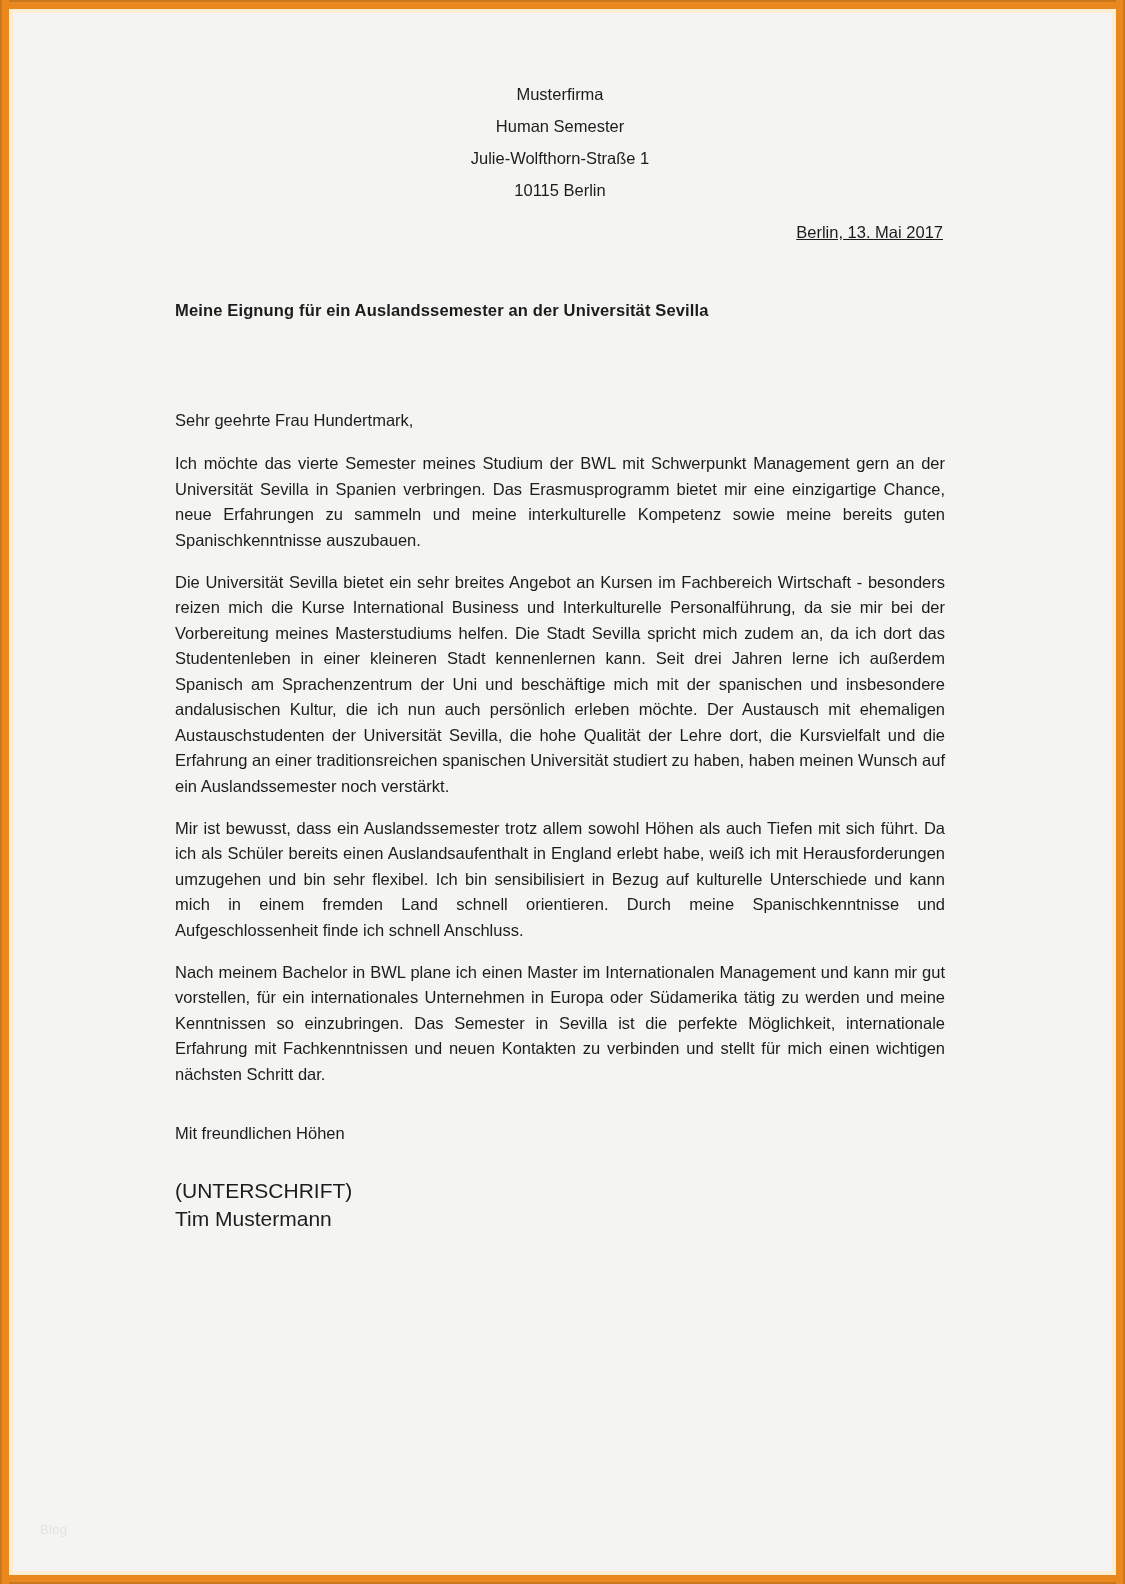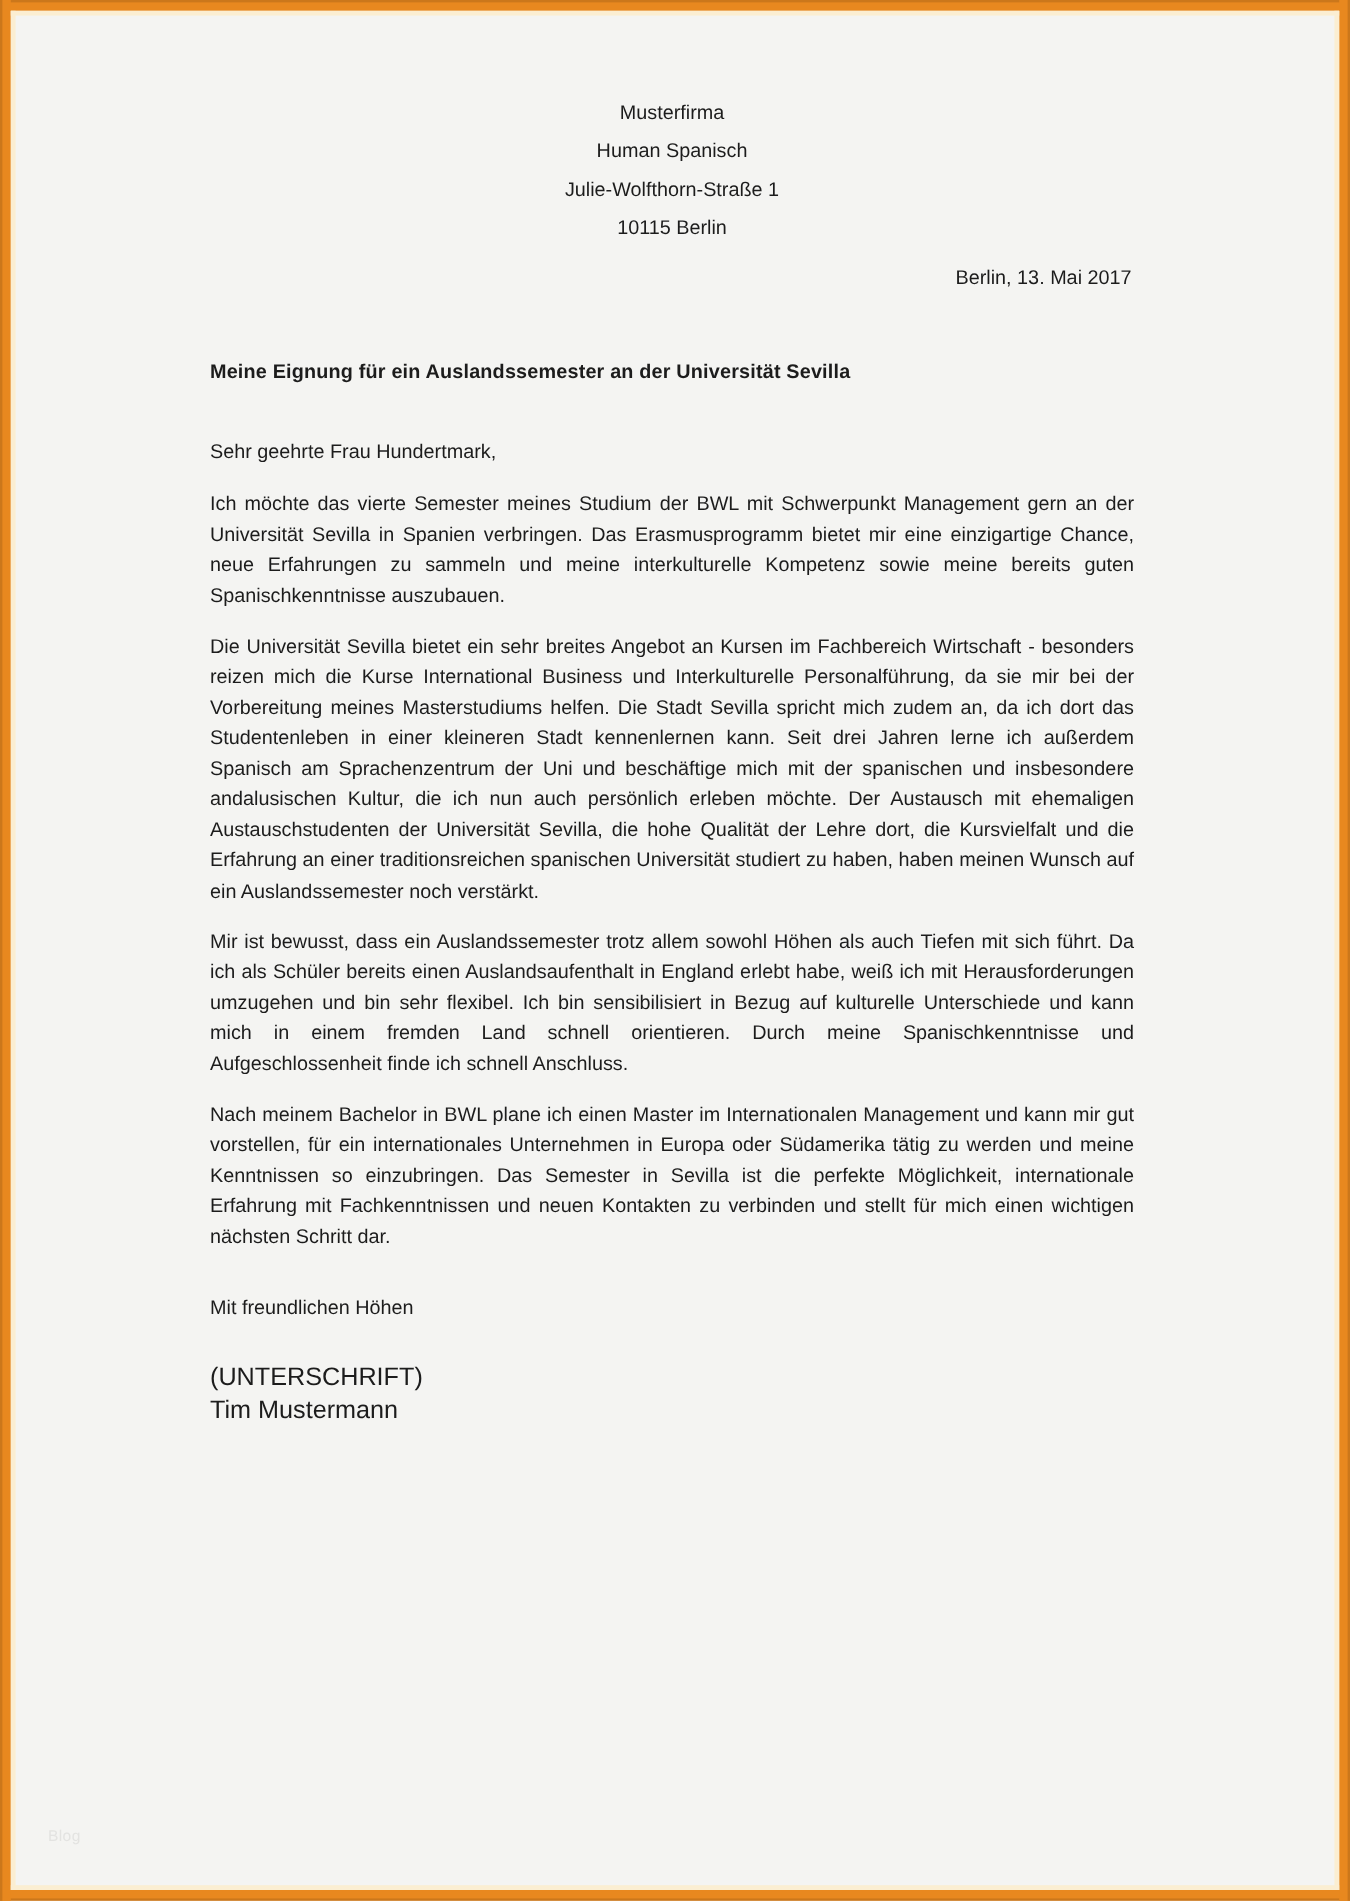--- a/index.html
+++ b/index.html
@@ -79,32 +79,33 @@
     text-align: center;
   }
   .recipient div { white-space: nowrap; }
 
   .date-line {
     margin-top: 15px;
     font-size: 16.5px;
     line-height: 22px;
     text-align: right;
     padding-right: 2px;
+    text-decoration: underline;
   }
 
   .subject {
     margin-top: 56px;
     font-size: 16.5px;
     line-height: 22px;
     font-weight: bold;
     letter-spacing: 0.15px;
   }
 
   .salutation {
-    margin-top: 45px;
+    margin-top: 88px;
     font-size: 16.5px;
     line-height: 22px;
   }
 
   .body-para {
     margin-top: 4px;
     font-size: 16.5px;
     line-height: 25.5px;
     text-align: justify;
     text-justify: inter-word;
@@ -149,21 +150,21 @@
   <div class="frame-inner bottom"></div>
   <div class="frame-inner left"></div>
   <div class="frame-inner right"></div>
 </div>
 
 <main class="letter">
 
 
   <section class="recipient">
     <div>Musterfirma</div>
-    <div>Human Spanisch</div>
+    <div>Human Semester</div>
     <div>Julie-Wolfthorn-Straße 1</div>
     <div>10115 Berlin</div>
   </section>
 
   <div class="date-line">Berlin, 13. Mai 2017</div>
 
   <h1 class="subject">Meine Eignung für ein Auslandssemester an der Universität Sevilla</h1>
 
   <div class="salutation">Sehr geehrte Frau Hundertmark,</div>
 

